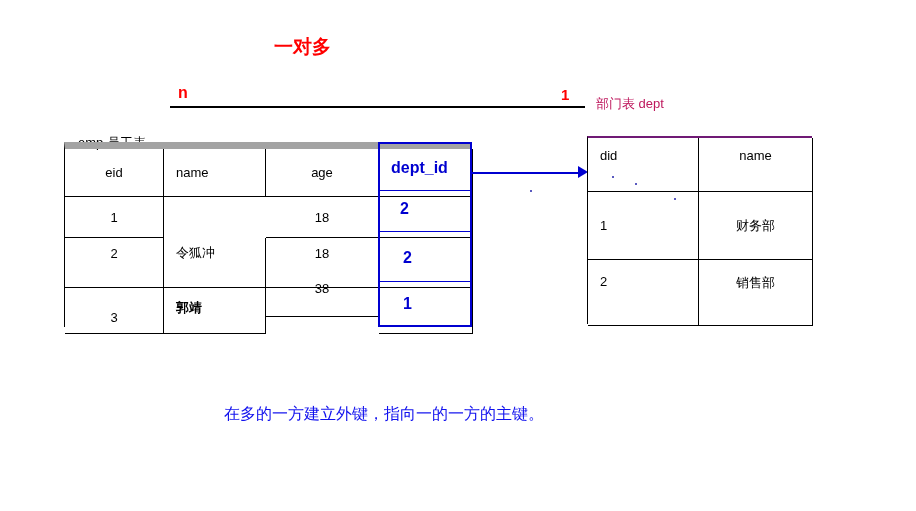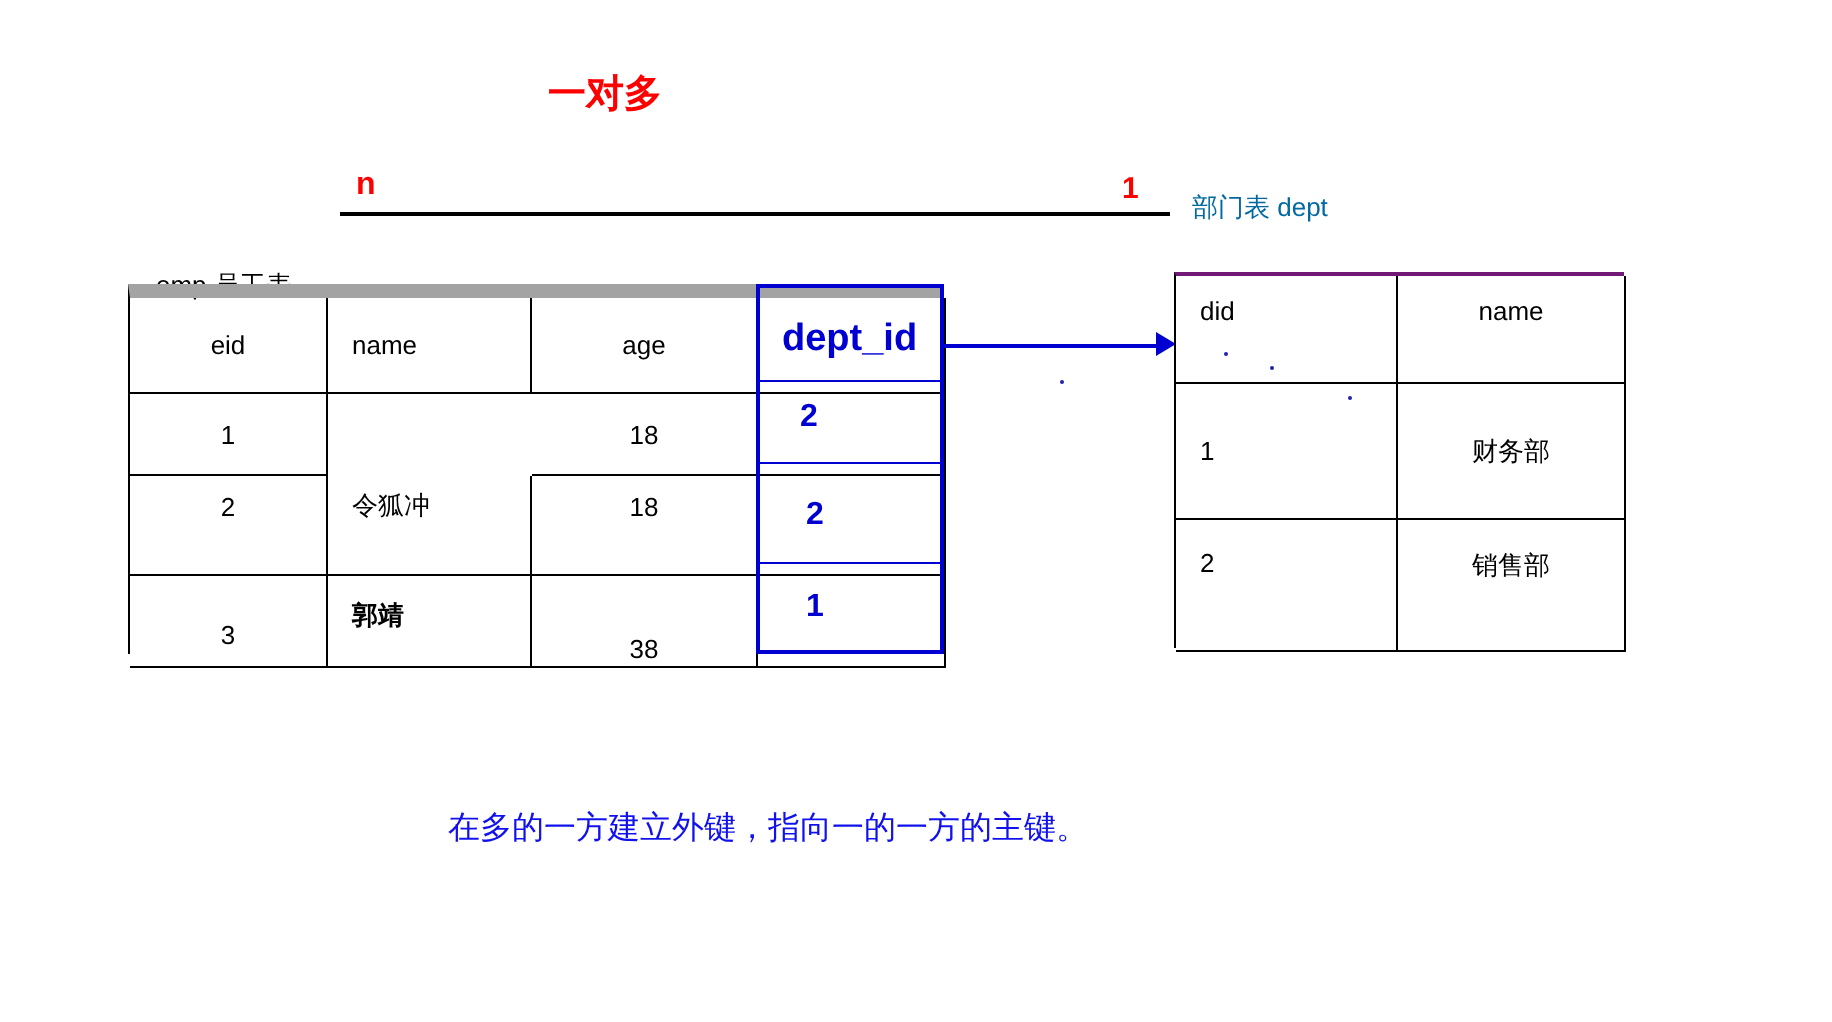--- a/index.html
+++ b/index.html
@@ -38,21 +38,21 @@
     font-size: 13px;
     color: #000000;
     white-space: nowrap;
     margin-top: 38px;
   }
   .rel-label-right {
     position: absolute;
     left: 596px;
     top: 95px;
     font-size: 13px;
-    color: #0369a1;
+    color: #be185d;
     white-space: nowrap;
   }
   .rel-line {
     position: absolute;
     left: 170px;
     top: 106px;
     width: 415px;
     height: 0;
     border-top: 2px solid #000000;
   }
@@ -124,21 +124,21 @@
     border-top: 1.5px solid #0000d0;
   }
   .fk-text {
     position: absolute;
     color: #0000d0;
     font-weight: bold;
     font-size: 16px;
     white-space: nowrap;
   }
   .fk-head {
-    font-size: 19px;
+    font-size: 16px;
   }
 
   
   #dept-table {
     left: 587px;
     top: 136px;
     width: 225px;
     height: 188px;
     border-left: 1px solid #000000;
     border-top: 2px solid #701a75;
@@ -207,21 +207,21 @@
     <div class="cell ctr" style="left:201px;top:48px;width:113px;height:41px;">18</div>
     <div class="cell ctr" style="left:314px;top:48px;width:94px;height:41px;"></div>
 
     <div class="cell ctr" style="left:0px;top:89px;width:99px;height:50px;align-items:flex-start;padding-top:8px;">2</div>
     <div class="cell lft" style="left:99px;top:89px;width:102px;height:50px;align-items:flex-start;padding-top:6px;">令狐冲</div>
     <div class="cell ctr" style="left:201px;top:89px;width:113px;height:50px;align-items:flex-start;padding-top:8px;">18</div>
     <div class="cell ctr" style="left:314px;top:89px;width:94px;height:50px;"></div>
 
     <div class="cell ctr" style="left:0px;top:139px;width:99px;height:46px;align-items:flex-end;padding-bottom:8px;">3</div>
     <div class="cell lft" style="left:99px;top:139px;width:102px;height:46px;align-items:flex-end;padding-bottom:16px;font-weight:bold;">郭靖</div>
-    <div class="cell ctr" style="left:201px;top:139px;width:113px;height:46px;align-items:flex-end;padding-bottom:1px;">38</div>
+    <div class="cell ctr" style="left:201px;top:122px;width:113px;height:46px;align-items:flex-end;padding-bottom:20px;">38</div>
     <div class="cell ctr" style="left:314px;top:139px;width:94px;height:46px;"></div>
   </div>
 
   <div class="fk-col"></div>
   <div class="fk-sep" style="top:190px;"></div>
   <div class="fk-sep" style="top:231px;"></div>
   <div class="fk-sep" style="top:281px;"></div>
 
   <div class="fk-text fk-head" style="left:391px;top:159px;">dept_id</div>
   <div class="fk-text" style="left:400px;top:200px;">2</div>

